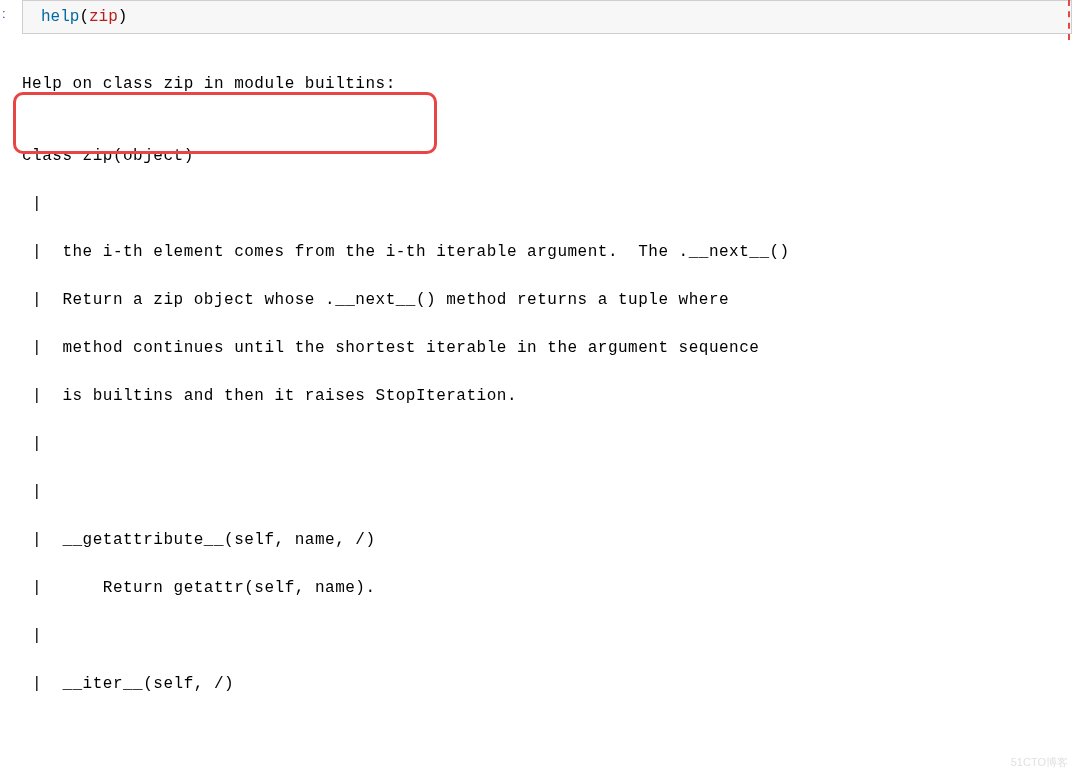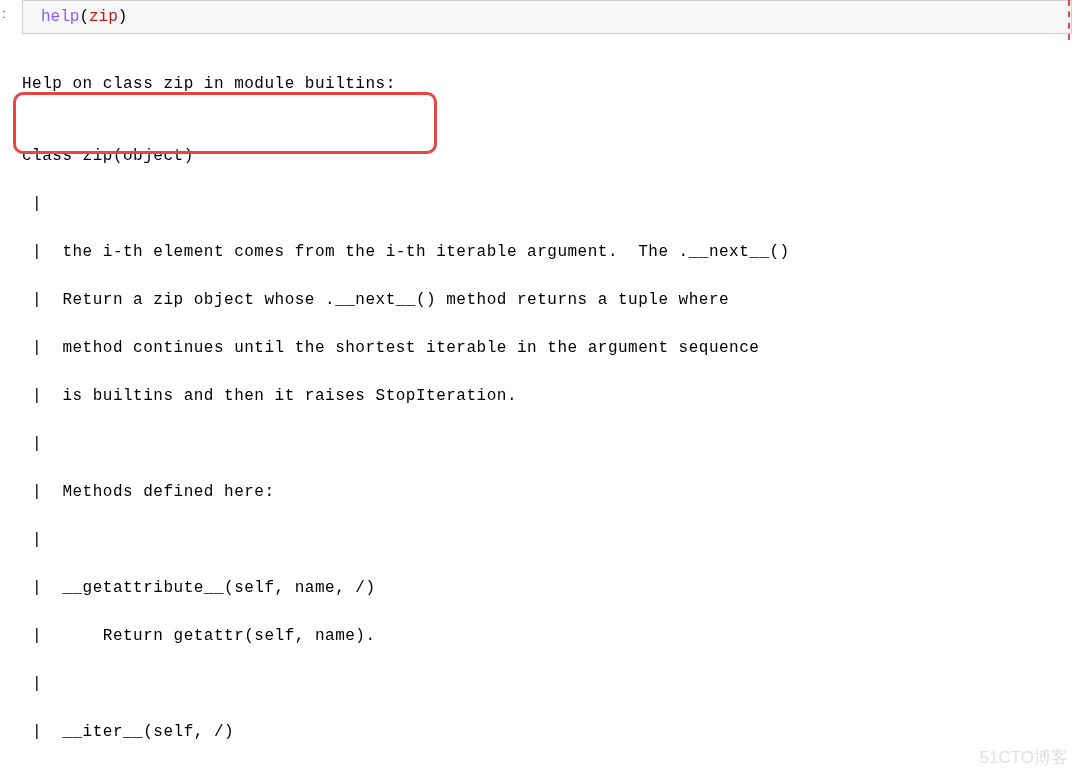--- a/index.html
+++ b/index.html
@@ -16,21 +16,21 @@
     }
     .code-cell {
       background: #f7f7f7;
       border: 1px solid #cfcfcf;
       padding: 4px 8px 4px 18px;
       margin: 0 8px 14px 22px;
     }
     .code-line {
       white-space: pre;
     }
-    .fn-name { color: #8b5cf6; }
+    .fn-name { color: #0369a1; }
     .paren { color: #000; }
     .arg { color: #b91c1c; }
     .output {
       padding-left: 22px;
       white-space: pre;
       font-family: "Courier New", Courier, monospace;
       letter-spacing: 0.5px;
     }
     .output-line {
       display: block;
@@ -55,21 +55,21 @@
       color: #303F9F;
       font-family: sans-serif;
       font-size: 13px;
     }
     .watermark {
       position: absolute;
       bottom: 8px;
       right: 12px;
       color: #ccc;
       font-family: sans-serif;
-      font-size: 17px;
+      font-size: 11px;
       opacity: 0.6;
     }
   </style>
 </head>
 <body>
 
 <div class="prompt-bracket">:</div>
 
 <div class="code-cell">
   <div class="code-line"><span class="fn-name">help</span><span class="paren">(</span><span class="arg">zip</span><span class="paren">)</span></div>
@@ -80,21 +80,20 @@
 <div class="output">
 <span class="output-line">Help on class zip in module builtins:</span>
 <span class="output-line"></span>
 <span class="output-line">class zip(object)</span>
 <span class="output-line"> |  </span>
 <span class="output-line"> |  the i-th element comes from the i-th iterable argument.  The .__next__()</span>
 <span class="output-line"> |  Return a zip object whose .__next__() method returns a tuple where</span>
 <span class="output-line"> |  method continues until the shortest iterable in the argument sequence</span>
 <span class="output-line"> |  is builtins and then it raises StopIteration.</span>
 <span class="output-line"> |  </span>
-<span class="output-line"> |  Methods defined here:</span>
 <span class="output-line"> |  </span>
 <span class="output-line"> |  __getattribute__(self, name, /)</span>
 <span class="output-line"> |      Return getattr(self, name).</span>
 <span class="output-line"> |  </span>
 <span class="output-line"> |  __iter__(self, /)</span>
 
 
 
 
 

